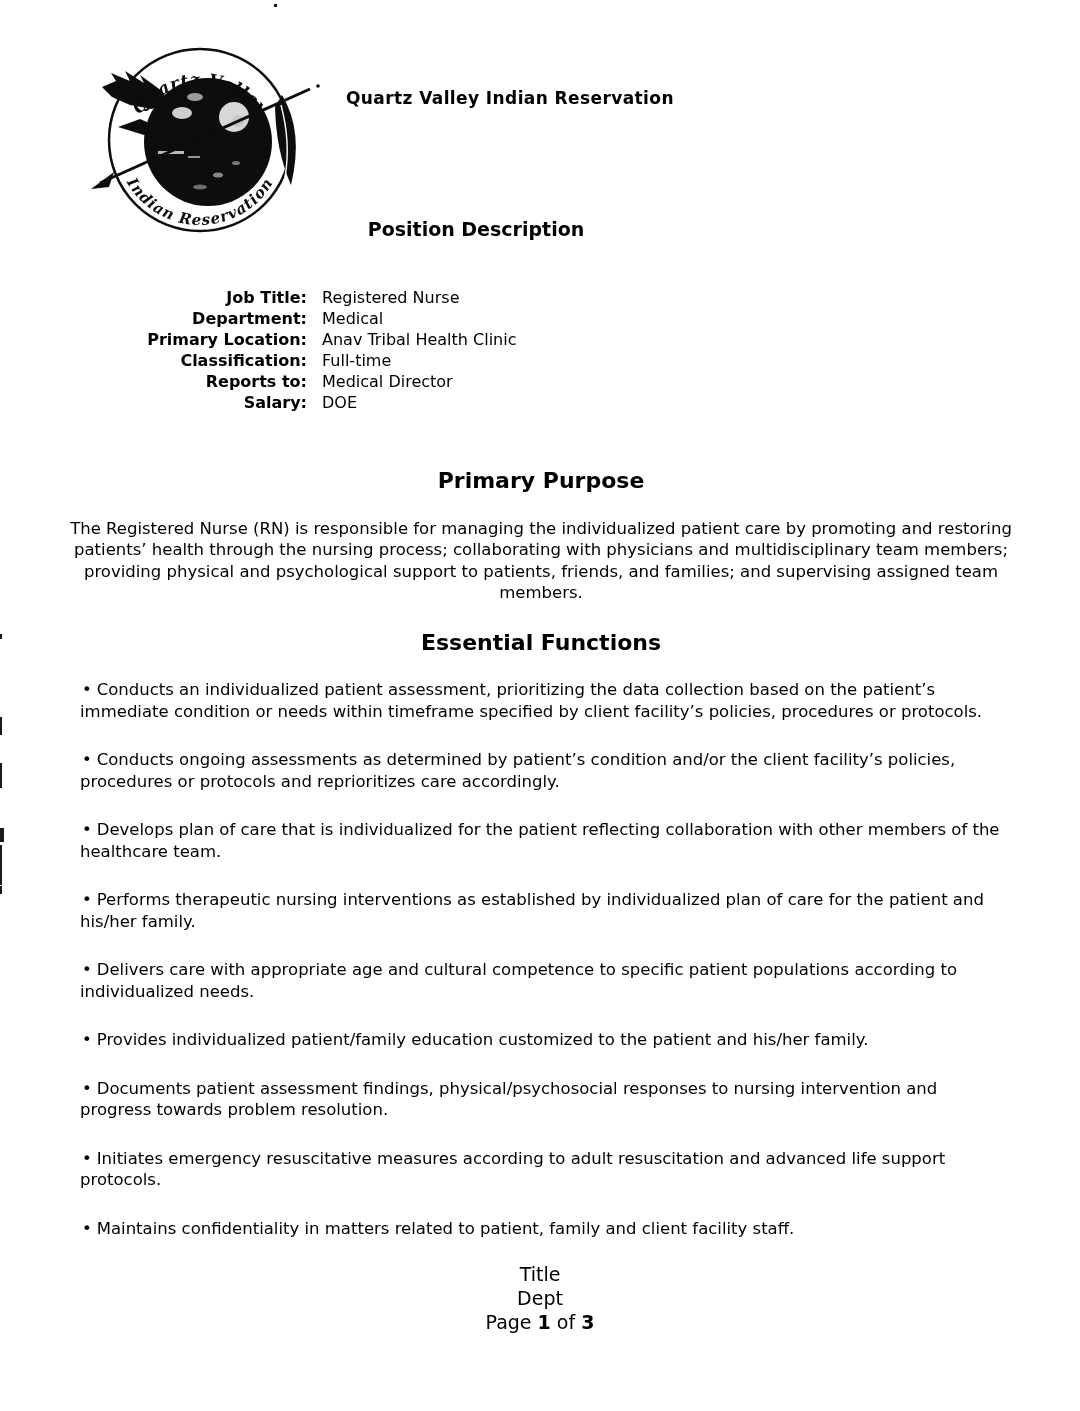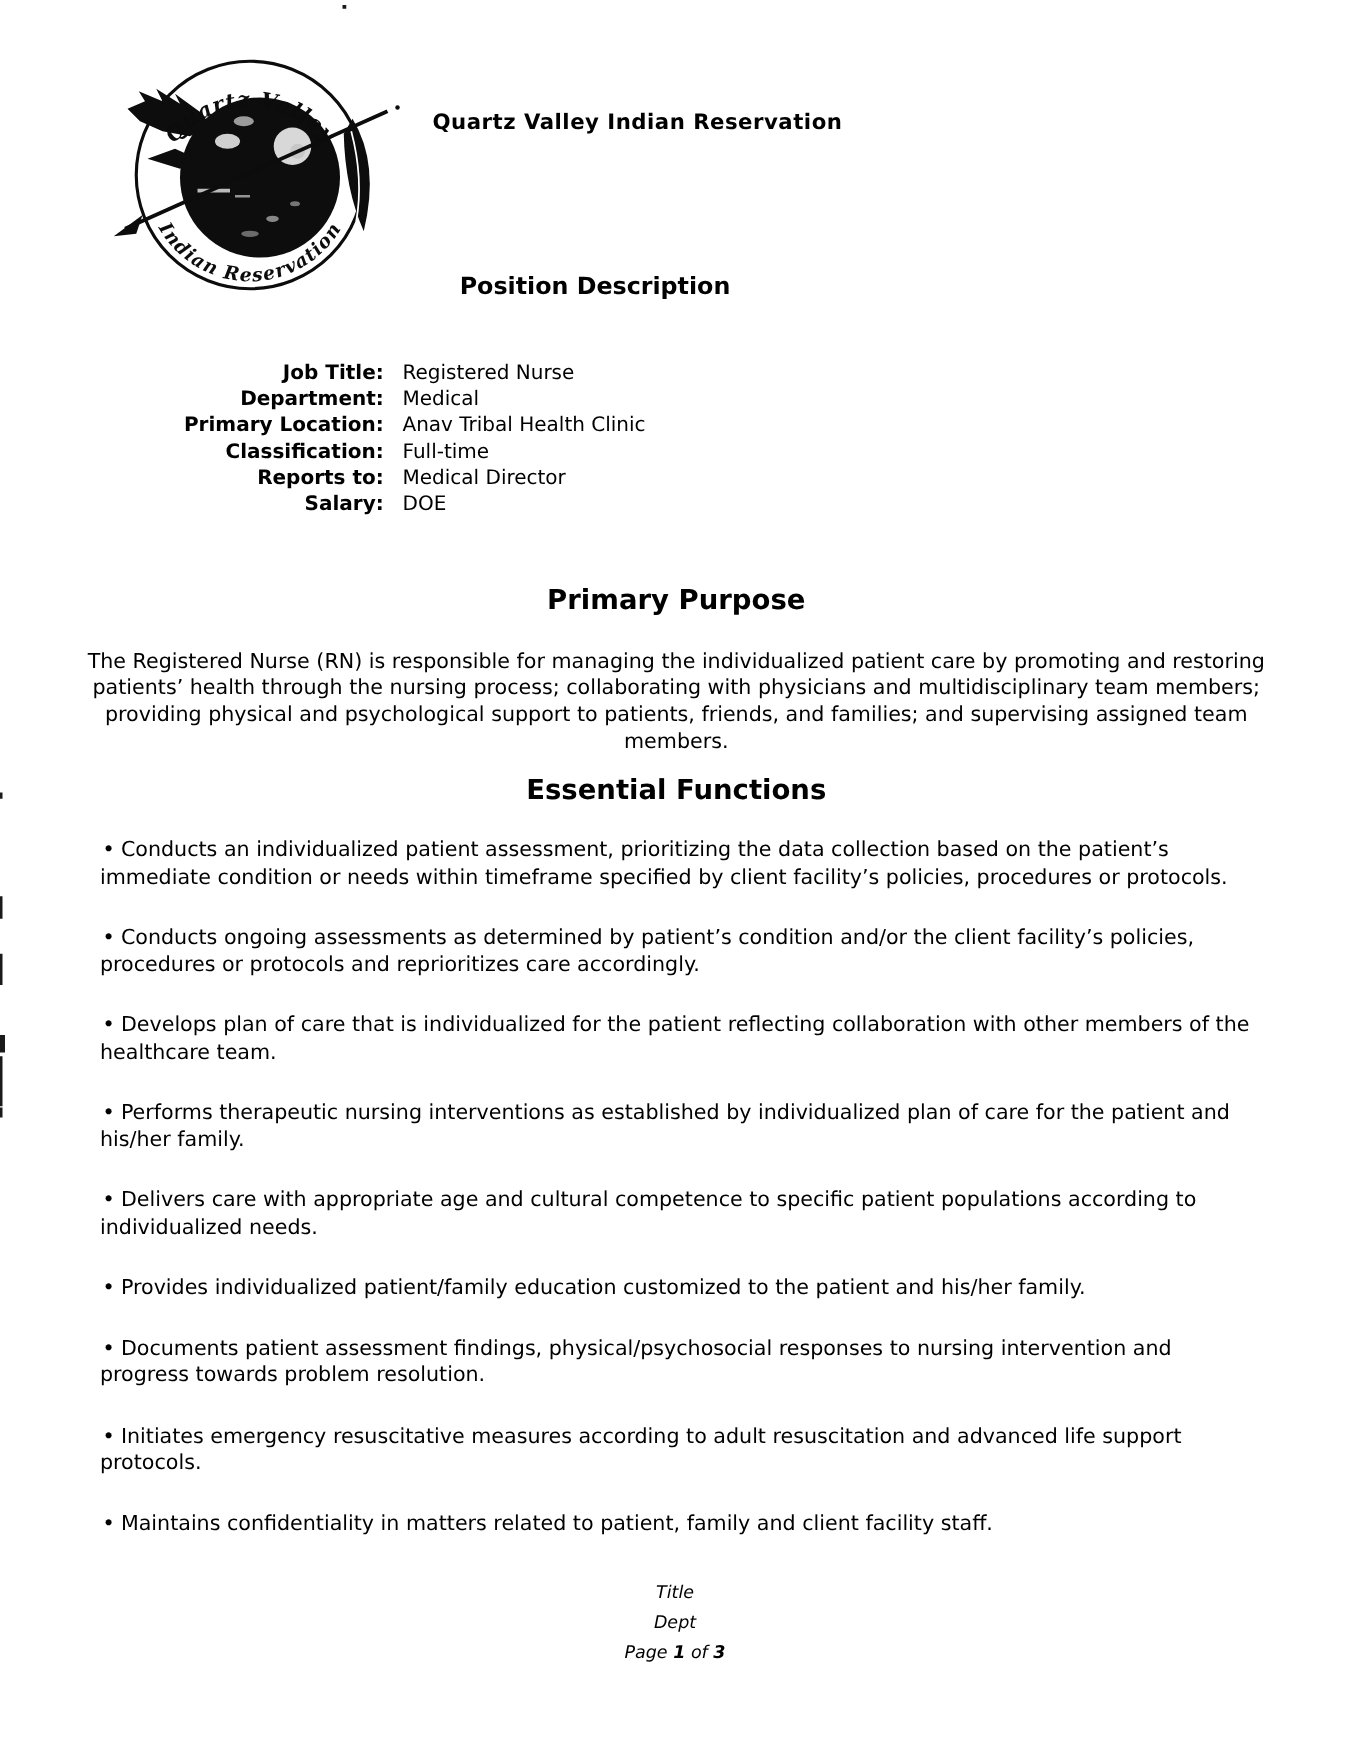--- a/index.html
+++ b/index.html
@@ -73,21 +73,21 @@
     font-size: 16.5px;
     line-height: 21.5px;
   }
   .section-heading {
     text-align: center;
     font-weight: bold;
     font-size: 22px;
     margin: 0;
   }
   .heading-pp { margin-bottom: 26px; }
-  .heading-ef { margin-top: 18px; margin-bottom: 26px; text-align: center; }
+  .heading-ef { margin-top: 28px; margin-bottom: 26px; text-align: center; }
   .purpose {
     text-align: center;
     margin: 0 -12px 12px -12px;
   }
   .bullets {
     list-style: none;
     margin: 0;
     padding: 0;
   }
   .bullet-item {
@@ -99,23 +99,22 @@
     margin: 0 5px 0 2px;
   }
 
   
   .footer {
     position: absolute;
     left: 0;
     top: 1262px;
     width: 1080px;
     text-align: center;
-    font-size: 14px;
+    font-size: 19px;
     line-height: 24px;
-    font-style: italic;
   }
   .footer .bold { font-weight: bold; }
 
   
   .artifact {
     position: absolute;
     background: #1a1a1a;
   }
 </style>
 </head>

